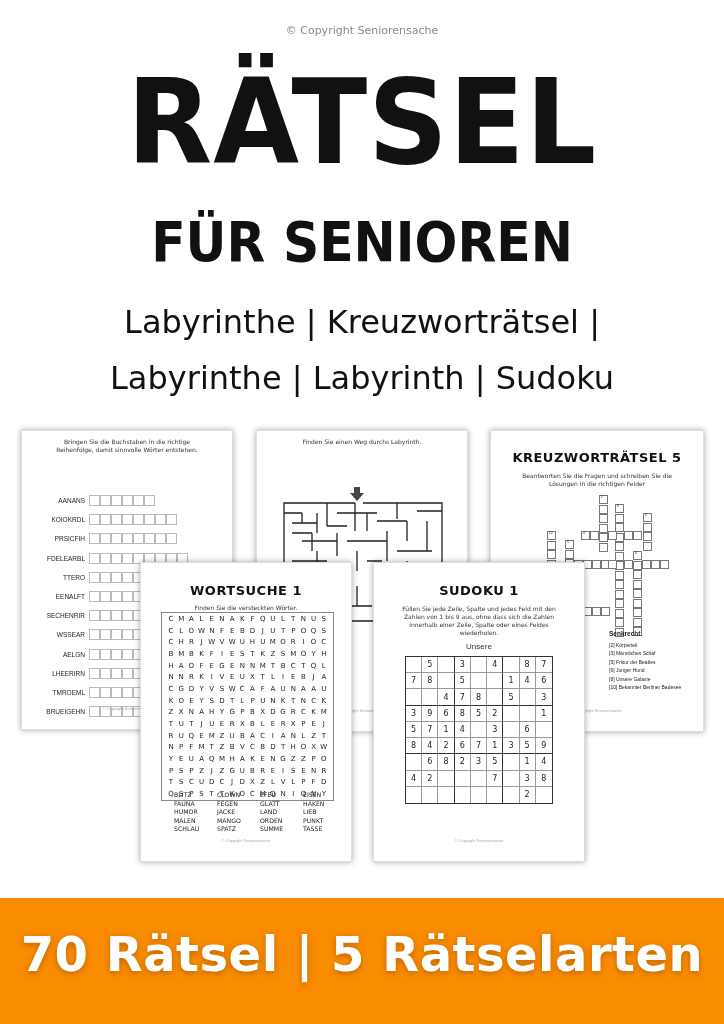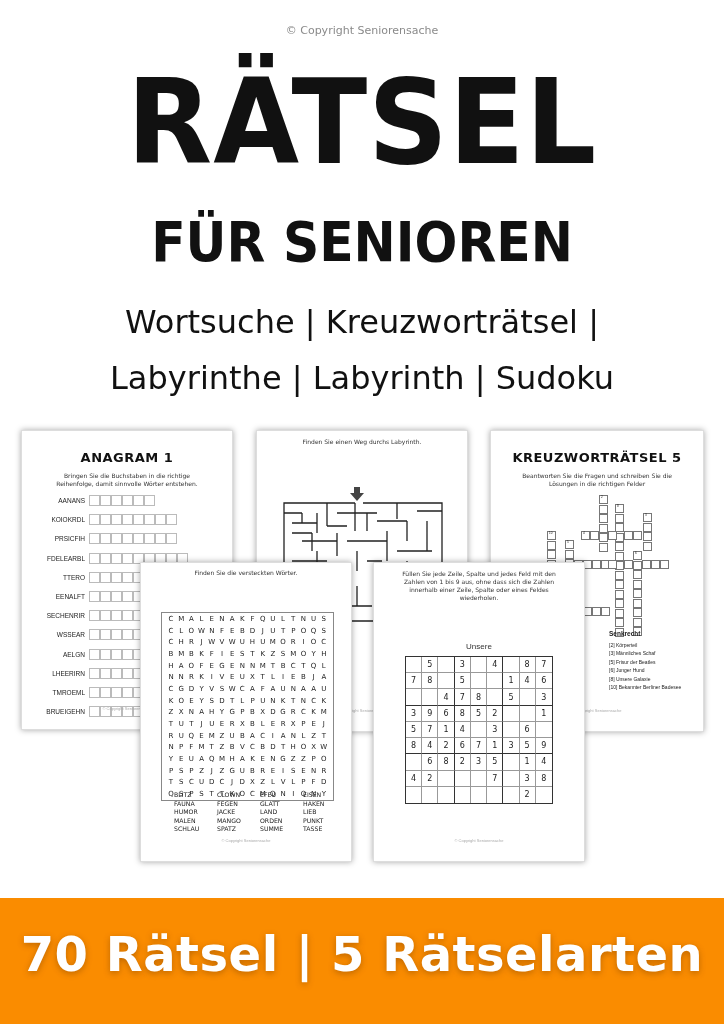--- a/index.html
+++ b/index.html
@@ -41,25 +41,24 @@
   
   .banner{position:absolute;left:0;top:898px;width:724px;height:126px;background:#fa8c00;}
   .banner-text{position:absolute;top:28px;left:0;width:724px;text-align:center;color:#fff;font-size:48px;font-weight:bold;font-family:"DejaVu Sans",sans-serif;text-shadow:0 2px 6px rgba(120,60,0,.45);letter-spacing:.5px;}
 </style>
 </head>
 <body>
 
 <div class="copyright">© Copyright Seniorensache</div>
 <div class="title">RÄTSEL</div>
 <div class="subtitle">FÜR SENIOREN</div>
-<div class="types l1">Wortsuche | Kreuzworträtsel |</div>
+<div class="types l1">Labyrinthe | Kreuzworträtsel |</div>
 <div class="types l2">Labyrinthe | Labyrinth | Sudoku</div>
 
 <div id="s-anagram" class="sheet">
-  <h3 style="margin-top:19px;">ANAGRAM 1</h3>
   <div class="desc" style="margin:7px 30px 0;">Bringen Sie die Buchstaben in die richtige Reihenfolge, damit sinnvolle Wörter entstehen.</div>
   <div id="ana-rows">
       <div class="ana-row" style="top: 63px;">
         <span class="ana-word">AANANS</span>
         <span class="box" style="width: 11px; height: 11px;"></span>
         <span class="box" style="width: 11px; height: 11px;"></span>
         <span class="box" style="width: 11px; height: 11px;"></span>
         <span class="box" style="width: 11px; height: 11px;"></span>
         <span class="box" style="width: 11px; height: 11px;"></span>
         <span class="box" style="width: 11px; height: 11px;"></span>
@@ -275,20 +274,21 @@
     <div>[3] Männliches Schaf</div>
     <div>[5] Frisur der Beatles</div>
     <div>[6] Junger Hund</div>
     <div>[8] Unsere Galaxie</div>
     <div>[10] Bekannter Berliner Badesee</div>
   </div>
   <div class="foot">© Copyright Seniorensache</div>
 </div>
 
 <div id="s-wort" class="sheet">
+  <h3 style="margin-top:20px;">WORTSUCHE 1</h3>
   <div class="desc" style="margin-top:6px;">Finden Sie die versteckten Wörter.</div>
   <div class="grid" id="ws-grid">
       <div class="grid-row">
         <span>C</span>
         <span>M</span>
         <span>A</span>
         <span>L</span>
         <span>E</span>
         <span>N</span>
         <span>A</span>
@@ -592,20 +592,21 @@
       <span>PUNKT</span>
       <span>SCHLAU</span>
       <span>SPATZ</span>
       <span>SUMME</span>
       <span>TASSE</span>
     </div>
   <div class="foot">© Copyright Seniorensache</div>
 </div>
 
 <div id="s-sud" class="sheet">
+  <h3 style="margin-top:20px;">SUDOKU 1</h3>
   <div class="desc" style="margin:7px 18px 0;">Füllen Sie jede Zeile, Spalte und jedes Feld mit den Zahlen von 1 bis 9 aus, ohne dass sich die Zahlen innerhalb einer Zeile, Spalte oder eines Feldes wiederholen.</div>
   <div class="sud-level">Unsere</div>
   <div class="sud" id="sud-grid">
       <span></span>
       <span>5</span>
       <span class="br"></span>
       <span>3</span>
       <span></span>
       <span class="br">4</span>
       <span></span>

